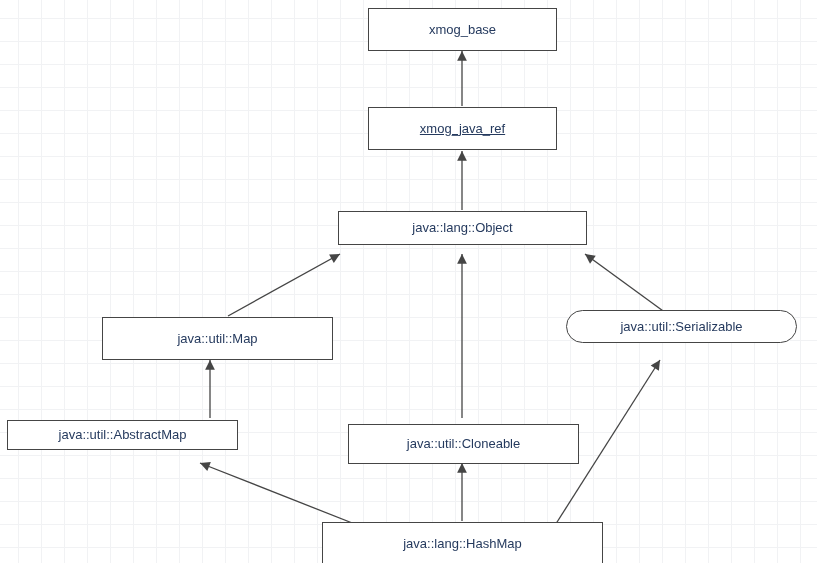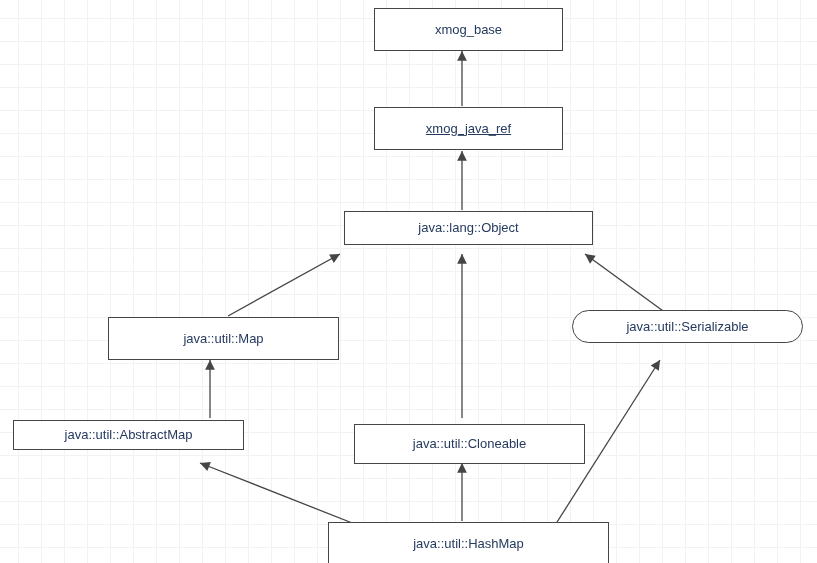--- a/index.html
+++ b/index.html
@@ -27,21 +27,20 @@
     background: #ffffff;
     border: 1px solid #454545;
     display: flex;
     align-items: center;
     justify-content: center;
     font-size: 13px;
     color: #253a5e;
     line-height: 1.2;
     text-align: center;
     padding: 14px 4px;
-    margin-left: 6px;
   }
   svg.edges {
     position: absolute;
     left: 0;
     top: 0;
     width: 817px;
     height: 563px;
     pointer-events: none;
   }
 </style>
@@ -98,16 +97,16 @@
 
   <div class="node" style="left:7px; top:420px; width:231px; height:27px;justify-content:center;">
     <span>java::util::AbstractMap</span>
   </div>
 
   <div class="node" style="left:348px; top:424px; width:231px; height:40px;justify-content:center;">
     <span>java::util::Cloneable</span>
   </div>
 
   <div class="node" style="left:322px; top:522px; width:281px; height:43px;">
-    <span>java::util::HashMap</span>
+    <span>java::lang::HashMap</span>
   </div>
 
 </div>
 
 </body></html>

